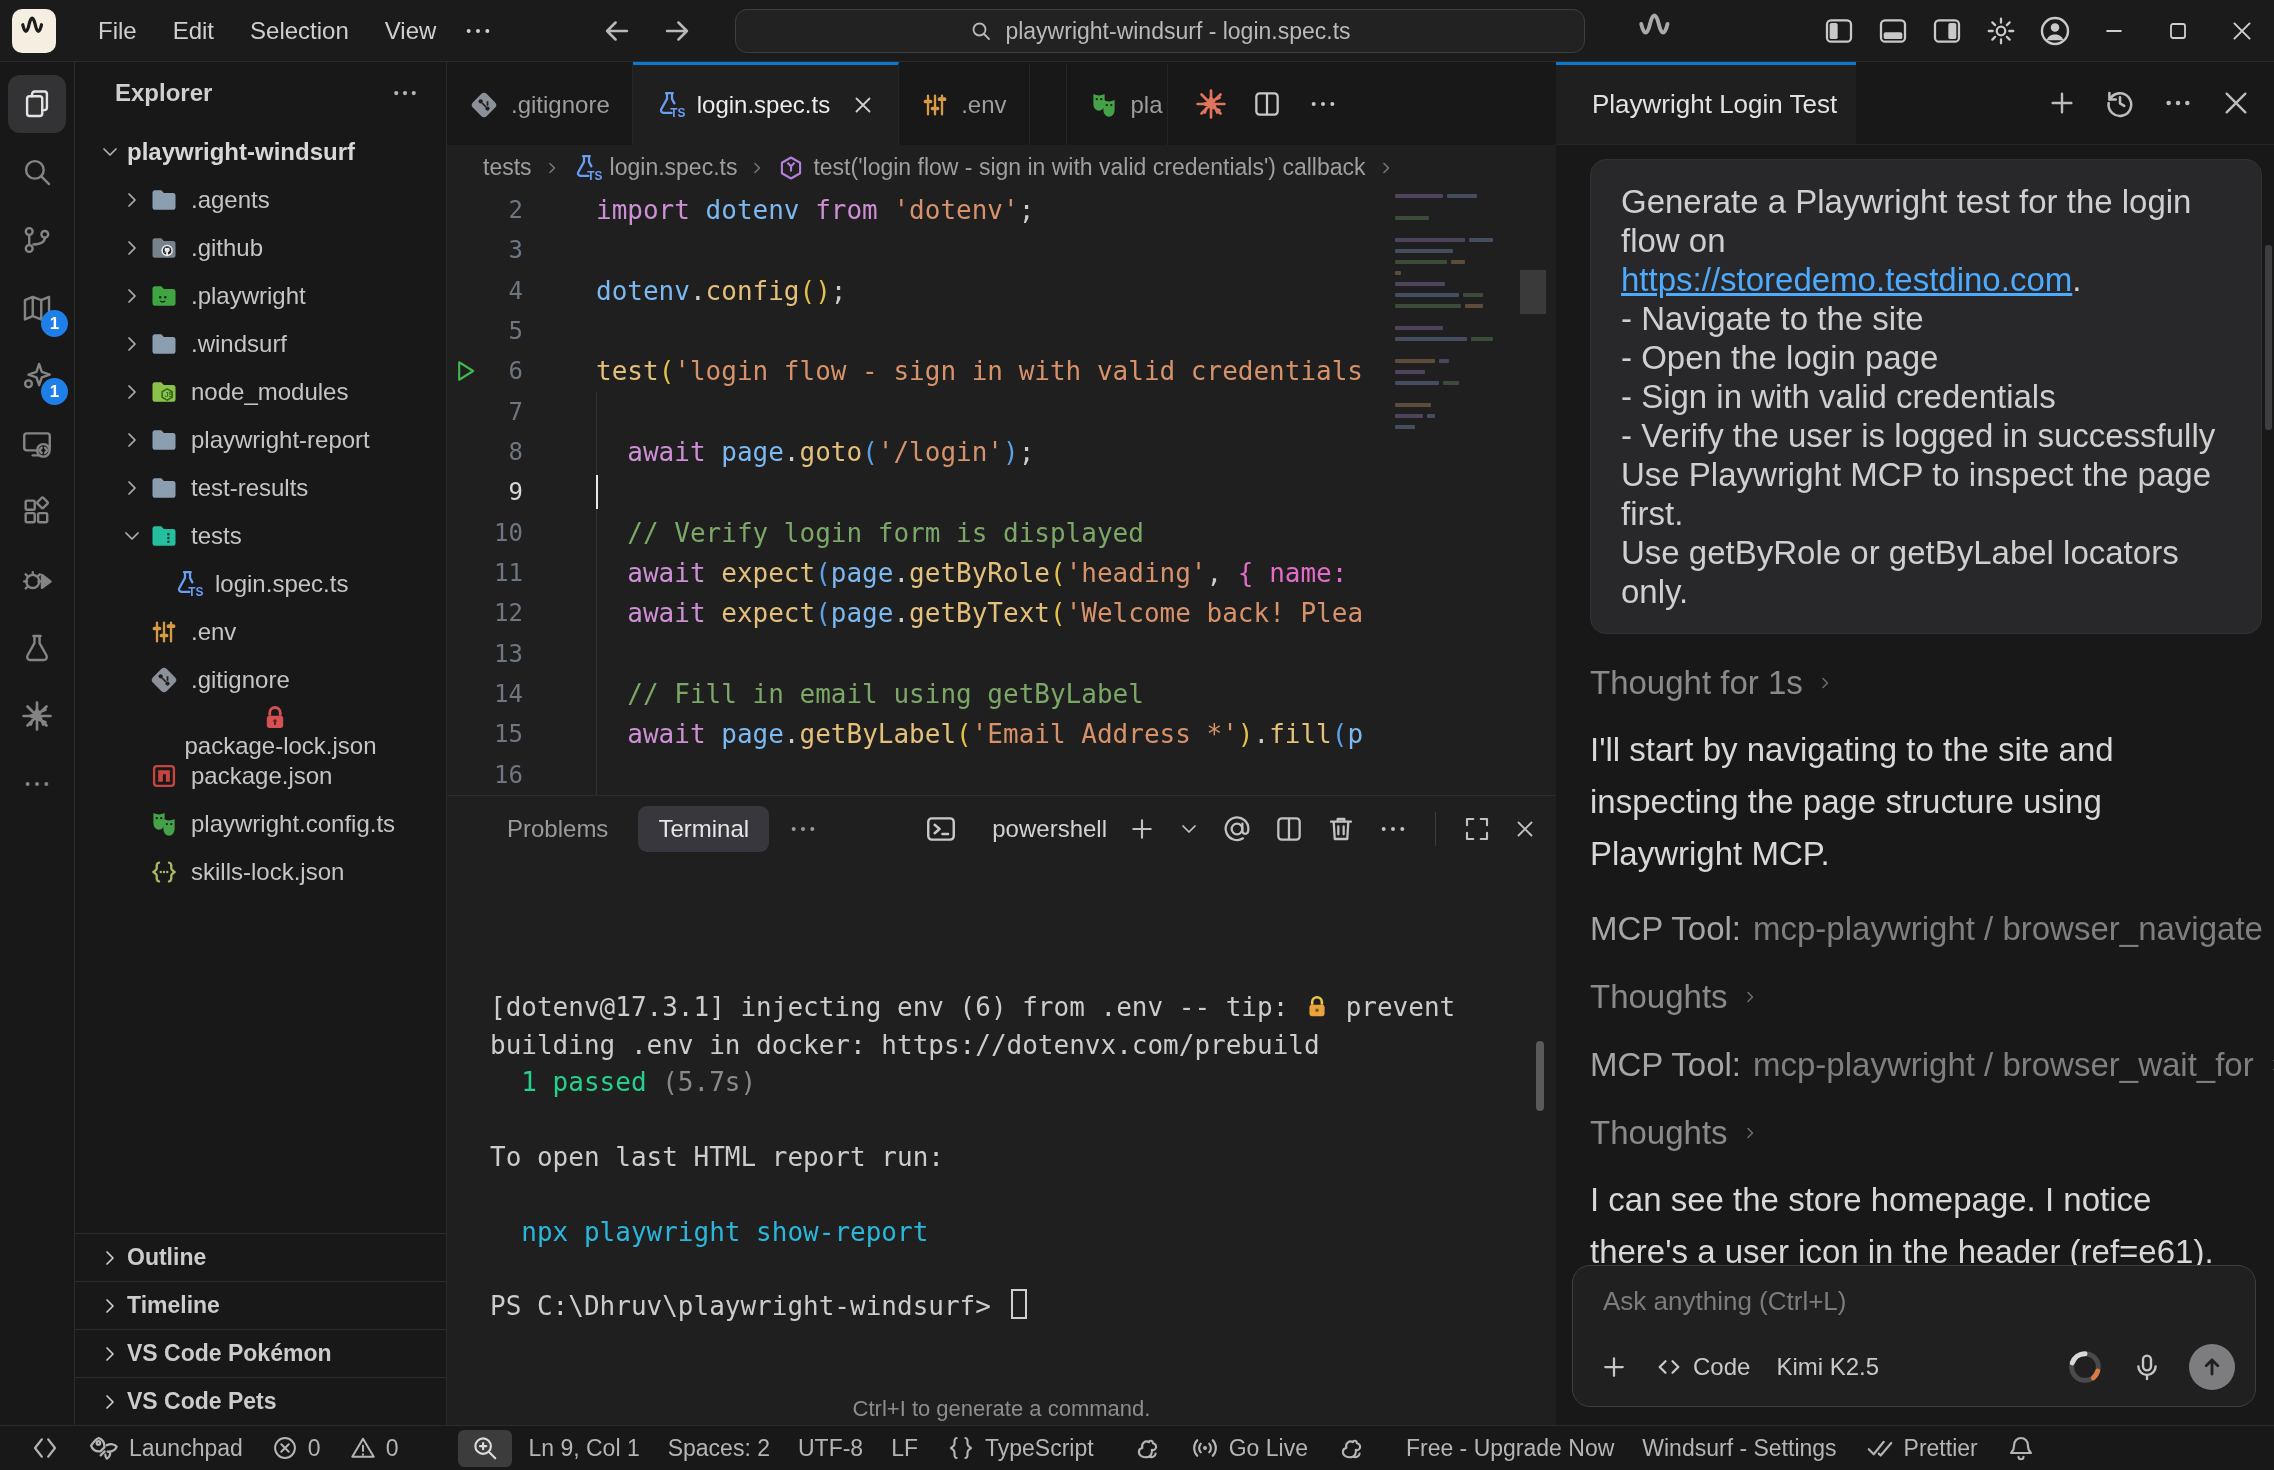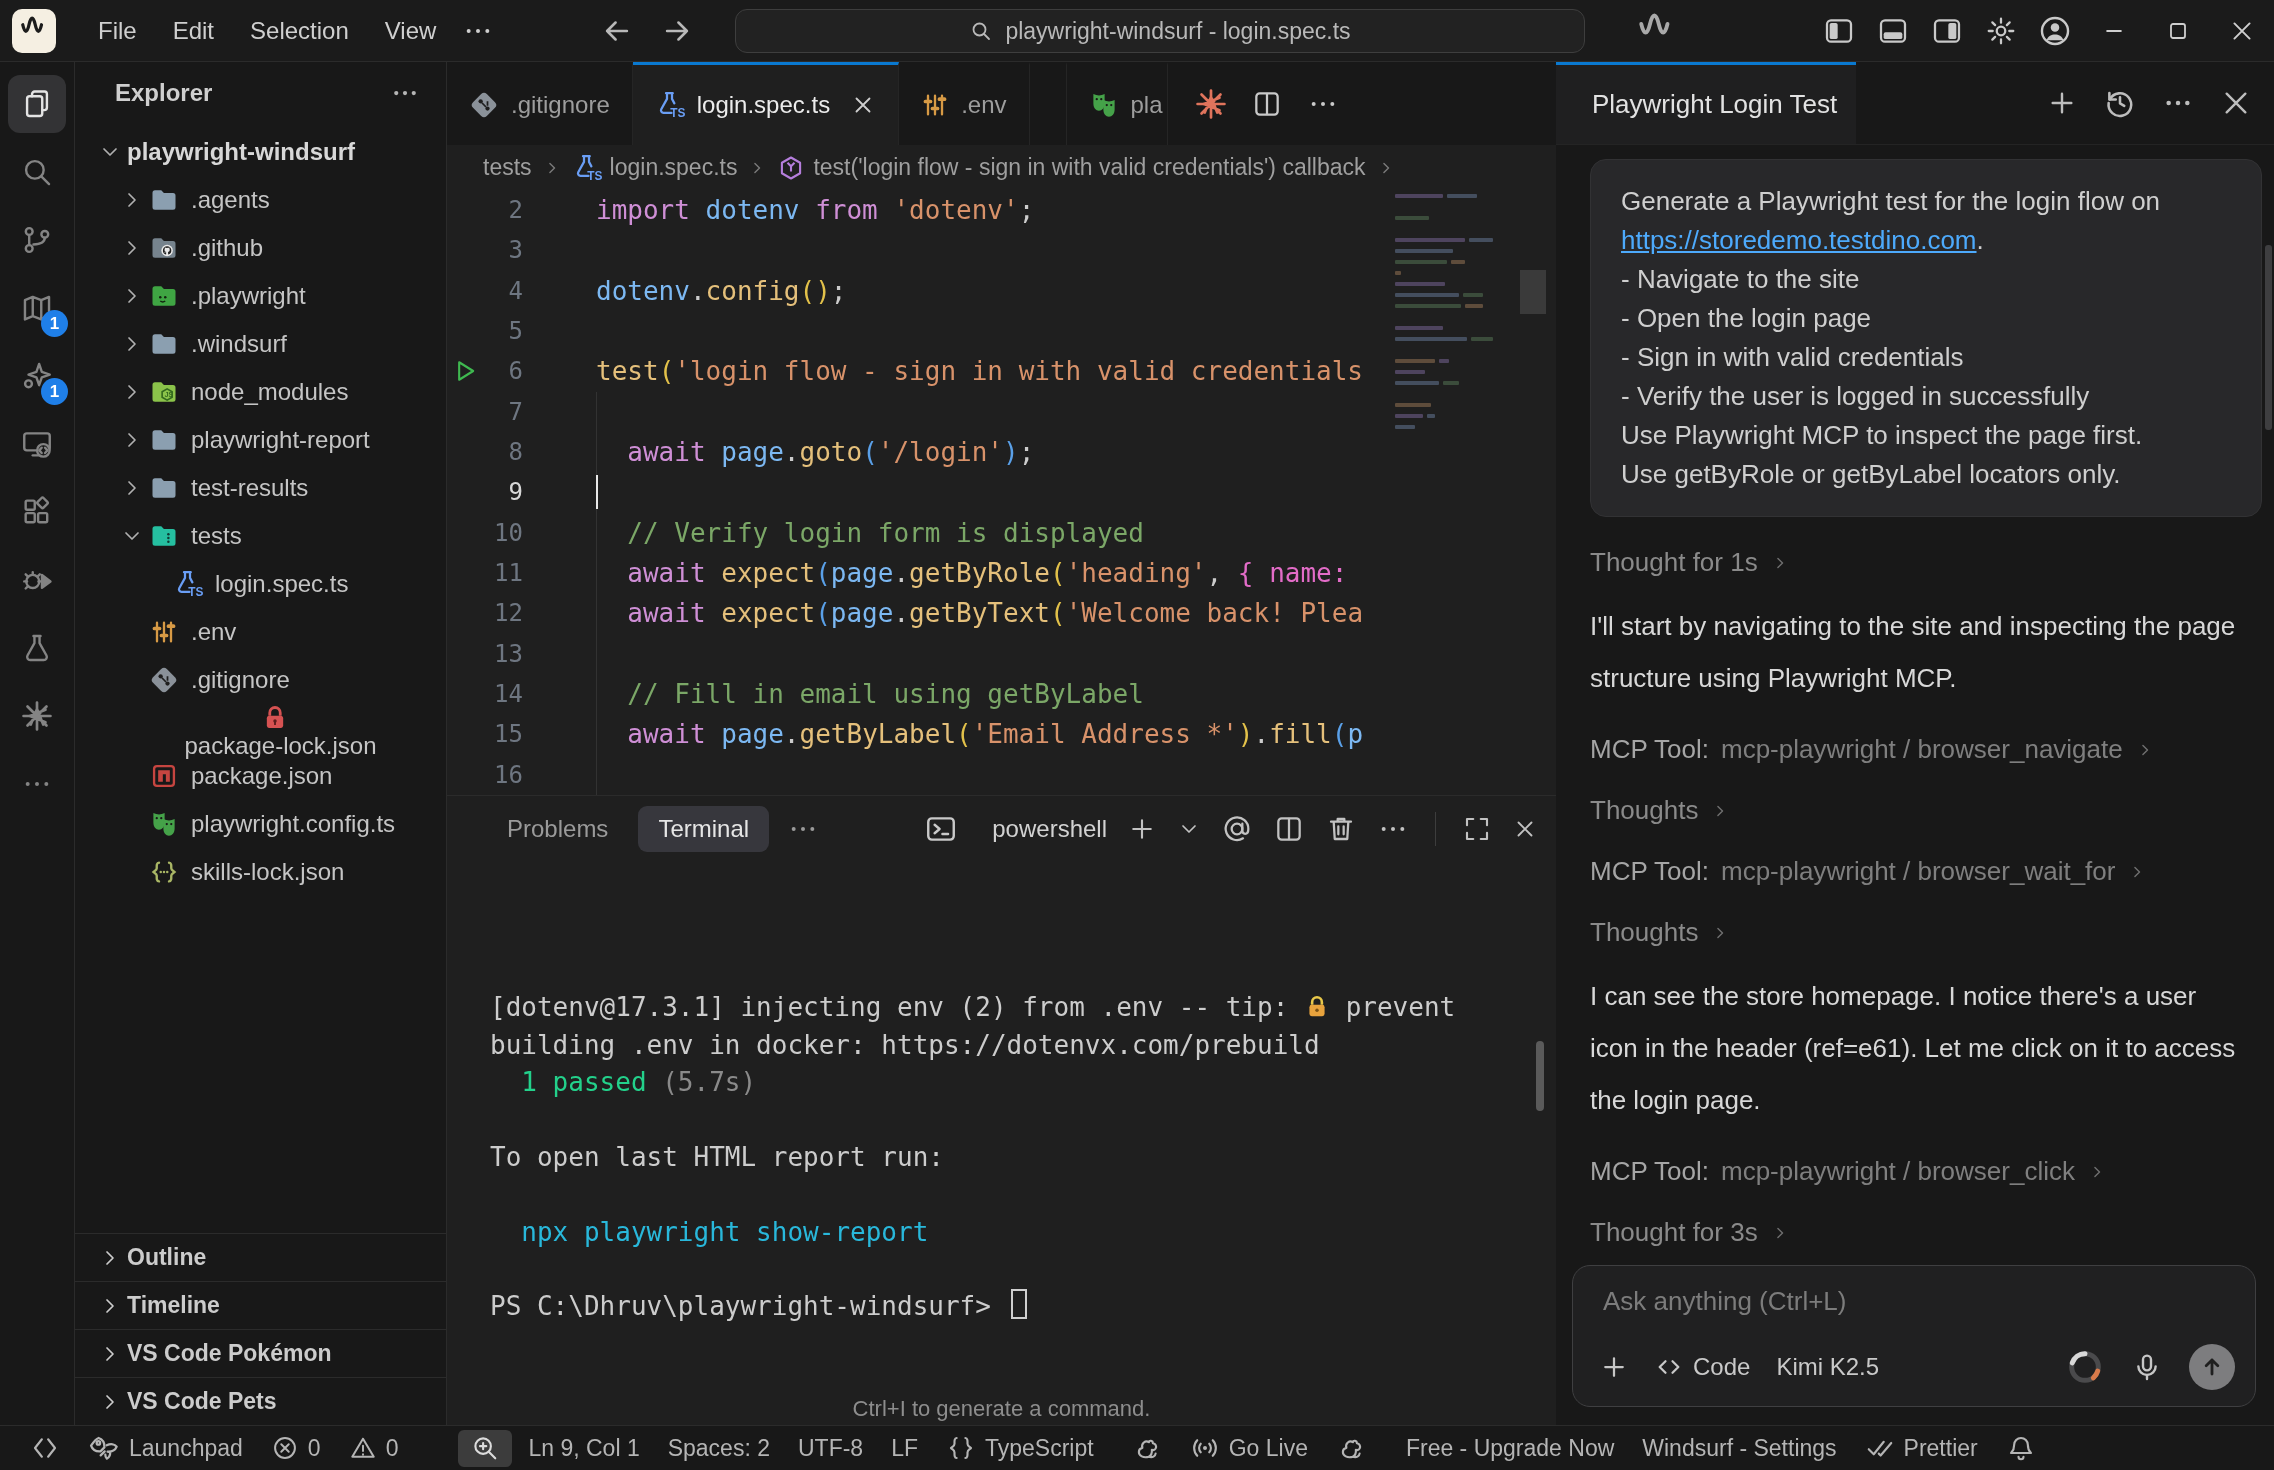--- a/index.html
+++ b/index.html
@@ -100,21 +100,21 @@
   .tscroll{position:absolute;right:12px;top:180px;width:8px;height:70px;background:#5a5a5a;border-radius:4px;}
   .hintbar{height:35px;display:flex;align-items:center;justify-content:center;color:#8d8d8d;font-size:22px;flex:none;}
 
   
   .rightpanel{width:718px;background:#181818;display:flex;flex-direction:column;position:relative;}
   .rp-head{height:83px;background:#181818;display:flex;align-items:stretch;border-bottom:1px solid #242424;flex:none;}
   .rp-tab{width:300px;background:#1f1f20;border-top:3px solid #0a79d0;display:flex;align-items:center;
           padding-left:36px;font-size:26px;color:#e2e2e2;}
   .rp-acts{margin-left:auto;display:flex;align-items:center;gap:14px;color:#bdbdbd;padding-right:16px;}
   .rp-acts .ic{width:44px;height:44px;}
-  .chat{position:relative;flex:1;overflow:hidden;padding:14px 4px 0 34px;font-size:26px;}
+  .chat{position:relative;flex:1;overflow:hidden;padding:14px 4px 0 34px;font-size:33px;}
   .bubble{background:#28282a;border:1px solid #323234;border-radius:16px;padding:22px 30px;
           color:#cfcfcf;line-height:39px;margin-right:8px;}
   .bubble a{color:#4daafc;text-decoration:underline;}
   .meta{display:flex;align-items:center;gap:12px;color:#8a8a8a;margin-top:30px;}
   .para{color:#d8d8d8;line-height:52px;margin-top:22px;padding-right:30px;}
   .mcp{display:flex;align-items:center;gap:12px;margin-top:30px;white-space:nowrap;}
   .mcp .pre{color:#a5a5a5;} .mcp .tool{color:#7f7f7f;}
   .bullet{display:flex;margin-top:26px;color:#d8d8d8;}
   .bullet .dot{width:44px;text-align:center;flex:none;}
   .chev-s{color:#6f6f6f;}
@@ -882,21 +882,21 @@
               </span>
               <span class="ic">
                 <svg width="26" height="26" viewBox="0 0 24 24" fill="none" stroke="currentColor" stroke-width="1.7" stroke-linecap="round" stroke-linejoin="round">
                   <path d="M6 6l12 12M18 6L6 18"></path>
                 </svg>
               </span>
             </div>
           </div>
         <div class="term" id="term">
           <div class="tscroll"></div>
-        <div><span class="">[dotenv@17.3.1] injecting env (2) from .env -- tip: </span><span style="display: inline-block;"><svg width="26" height="26" viewBox="0 0 24 24" style="display:inline-block;vertical-align:-4px">
+        <div><span class="">[dotenv@17.3.1] injecting env (6) from .env -- tip: </span><span style="display: inline-block;"><svg width="26" height="26" viewBox="0 0 24 24" style="display:inline-block;vertical-align:-4px">
                   <path d="M7.5 10V7.5a4.5 4.5 0 0 1 9 0V10" fill="none" stroke="#e8c84a" stroke-width="2.4"></path>
                   <rect x="5" y="10" width="14" height="10.5" rx="2.2" fill="#e8a33d"></rect>
                   <circle cx="12" cy="15" r="1.6" fill="#7a5214"></circle>
                 </svg></span><span class=""> prevent</span></div><div><span class="">building .env in docker: https://dotenvx.com/prebuild</span></div><div><span class="">  </span><span class="t-green">1 passed</span><span class=""> </span><span class="t-dim">(5.7s)</span></div><div>&nbsp;</div><div><span class="">To open last HTML report run:</span></div><div>&nbsp;</div><div><span class="">  </span><span class="t-cyan">npx playwright show-report</span></div><div>&nbsp;</div><div><span class="">PS C:\Dhruv\playwright-windsurf&gt; </span><span class="t-cursor"></span></div></div>
         <div class="hintbar">Ctrl+I to generate a command.</div>
       </div>
     </div>
 
     <div class="rightpanel">
       <div class="rp-head">

